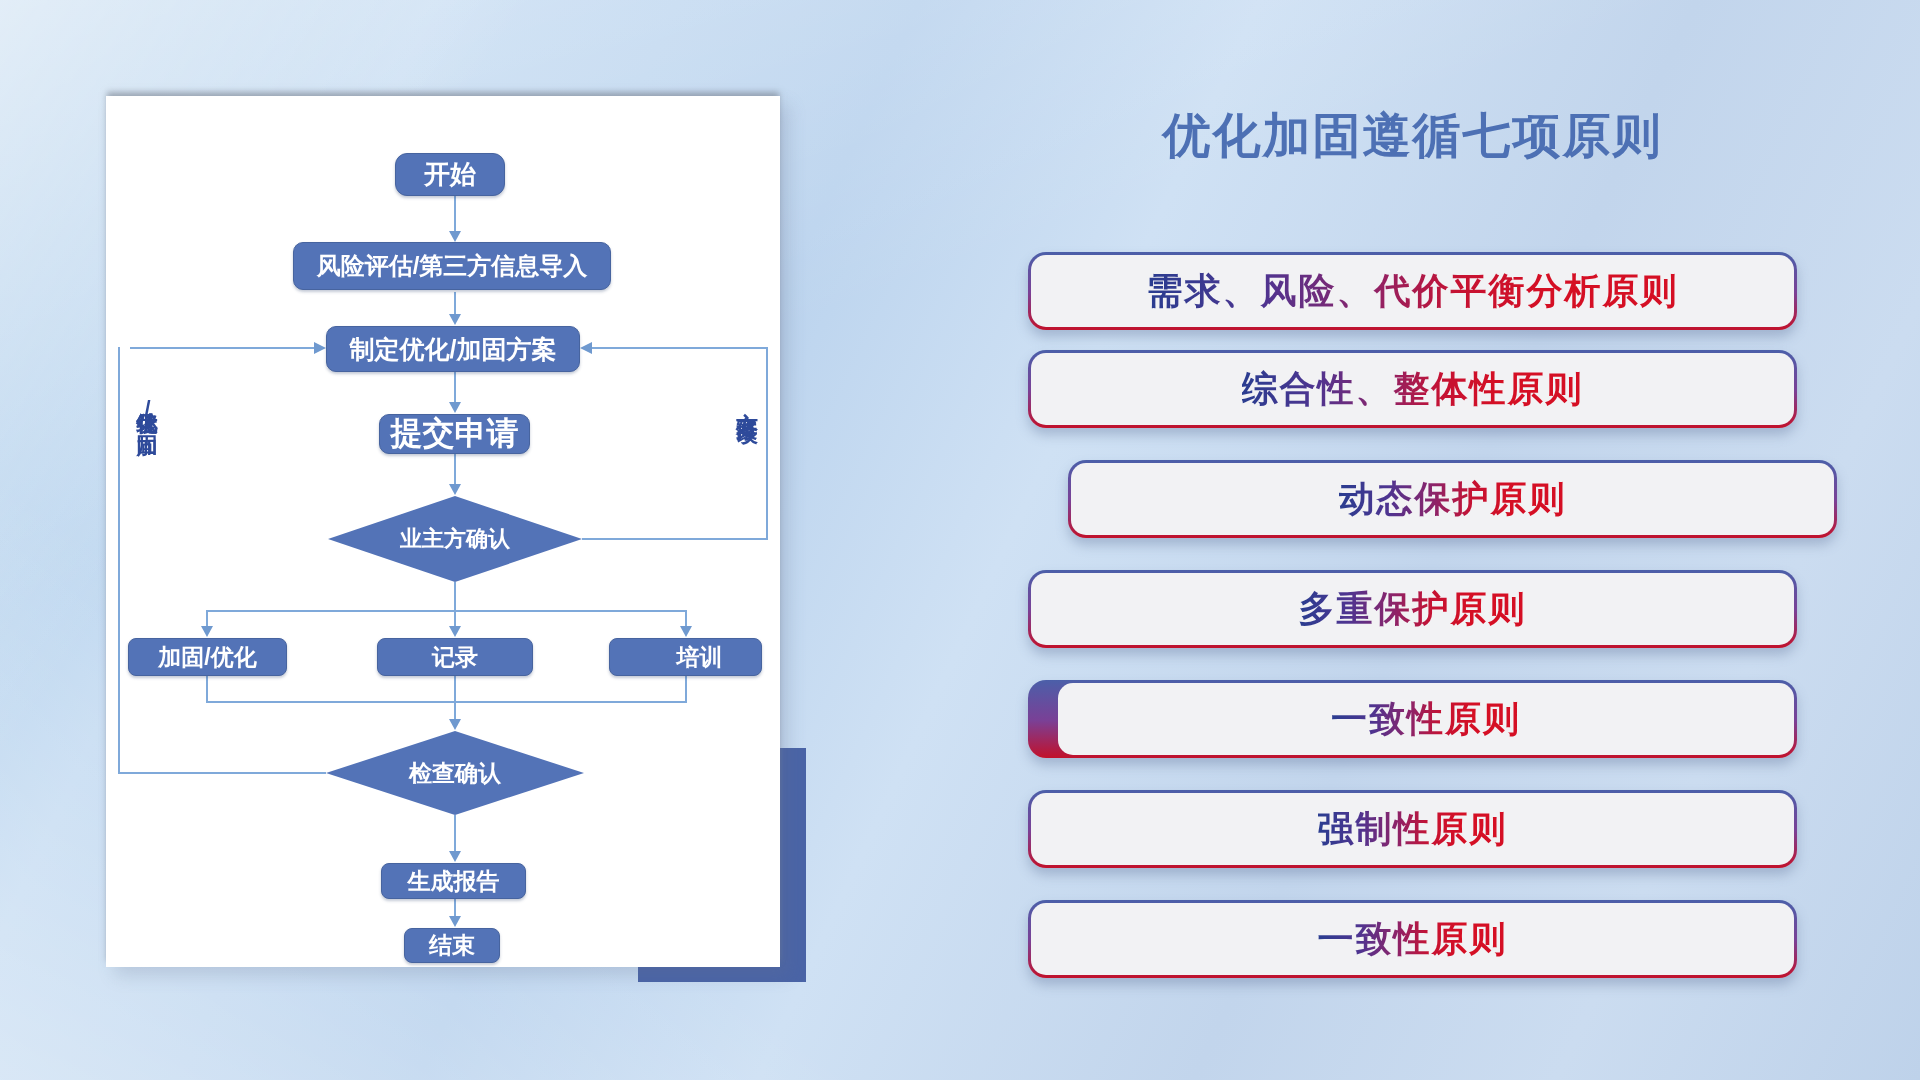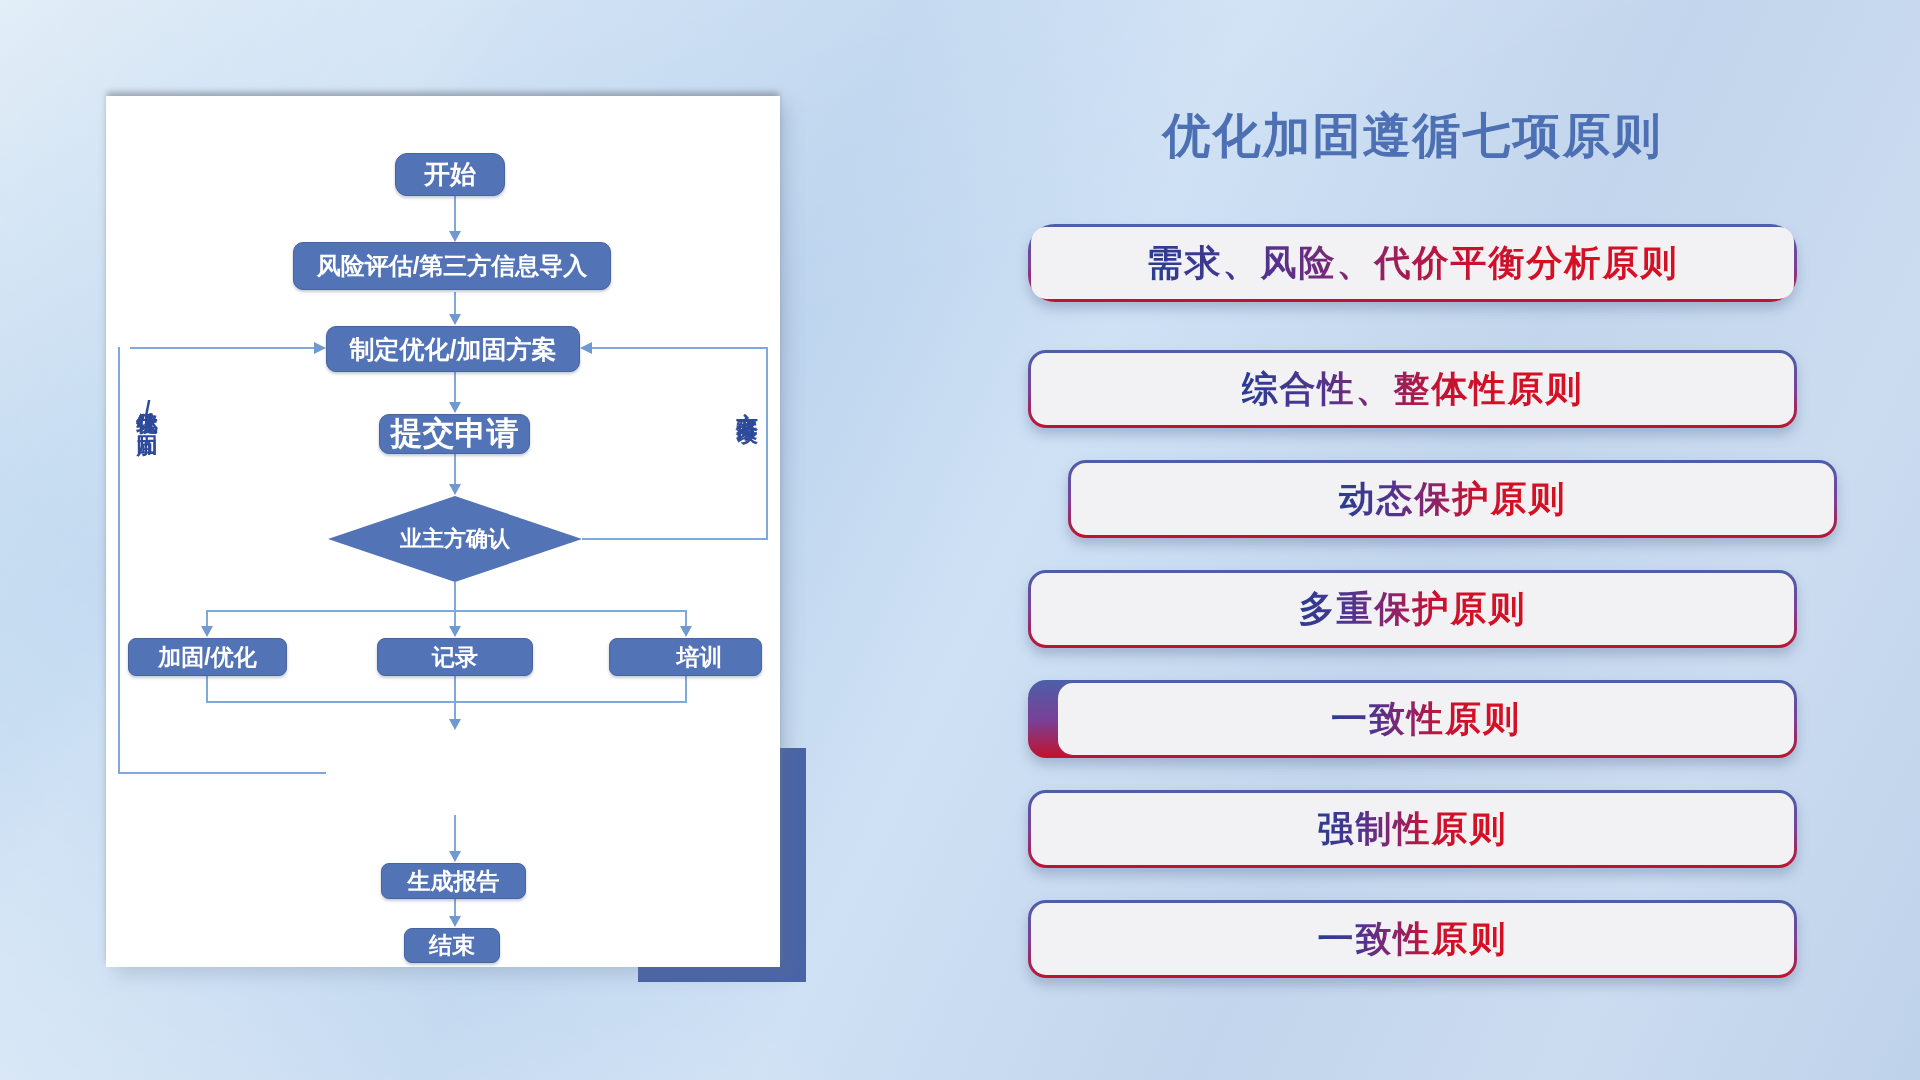--- a/index.html
+++ b/index.html
@@ -94,27 +94,28 @@
     <div class="vlabel" style="left:630px;top:298px;font-size:22px;letter-spacing:4px;">方案修改</div>
 
     <div class="fnode" style="left:289px;top:57px;width:110px;height:43px;font-size:26px;border-radius:12px;">开始</div>
     <div class="fnode" style="left:187px;top:146px;width:318px;height:48px;font-size:24px;">风险评估/第三方信息导入</div>
     <div class="fnode" style="left:220px;top:230px;width:254px;height:46px;font-size:25px;">制定优化/加固方案</div>
     <div class="fnode" style="left:273px;top:318px;width:151px;height:40px;font-size:32px;">提交申请</div>
     <div class="fdiamond" style="left:222px;top:400px;width:254px;height:86px;font-size:22px;">业主方确认</div>
     <div class="fnode" style="left:22px;top:542px;width:159px;height:38px;font-size:23px;border-radius:8px;">加固/优化</div>
     <div class="fnode" style="left:271px;top:542px;width:156px;height:38px;font-size:23px;border-radius:8px;">记录</div>
     <div class="fnode" style="left:503px;top:542px;width:153px;height:38px;font-size:23px;border-radius:8px;padding-left:28px;">培训</div>
+    <div class="fdiamond" style="left:220px;top:635px;width:258px;height:84px;font-size:23px;">检查确认</div>
     <div class="fnode" style="left:275px;top:767px;width:145px;height:36px;font-size:23px;border-radius:8px;">生成报告</div>
     <div class="fnode" style="left:298px;top:832px;width:96px;height:35px;font-size:23px;border-radius:8px;">结束</div>
   </div>
 
   <div class="ptitle">优化加固遵循七项原则</div>
 
-  <div class="pbox" style="top:224px;border-radius:27px;">
+  <div class="pbox" style="top:252px;">
     <div class="pbox-in">
       <span class="ptext">需求、风险、代价平衡分析原则</span>
     </div>
   </div>
   <div class="pbox" style="top:350px;">
     <div class="pbox-in">
       <span class="ptext">综合性、整体性原则</span>
     </div>
   </div>
   <div class="pbox" style="top:460px;margin-left:40px;">

